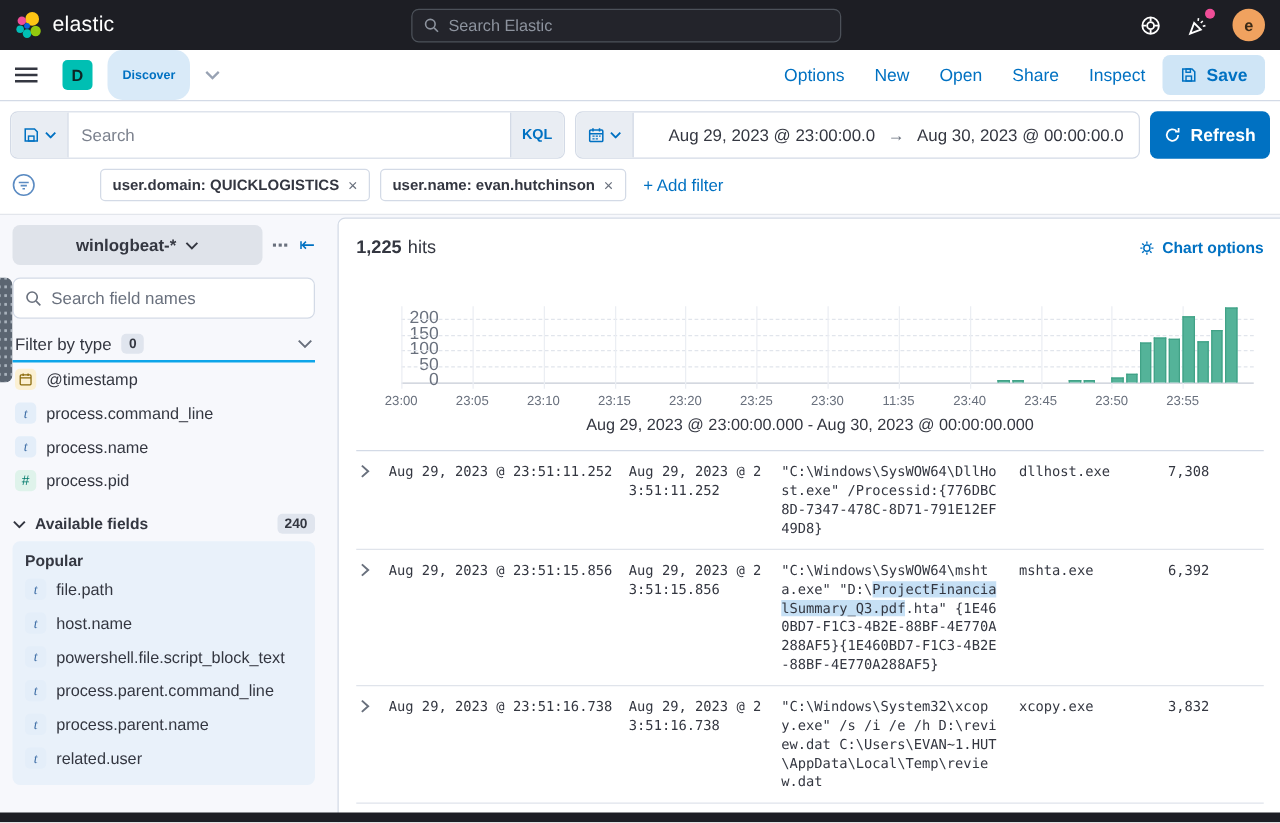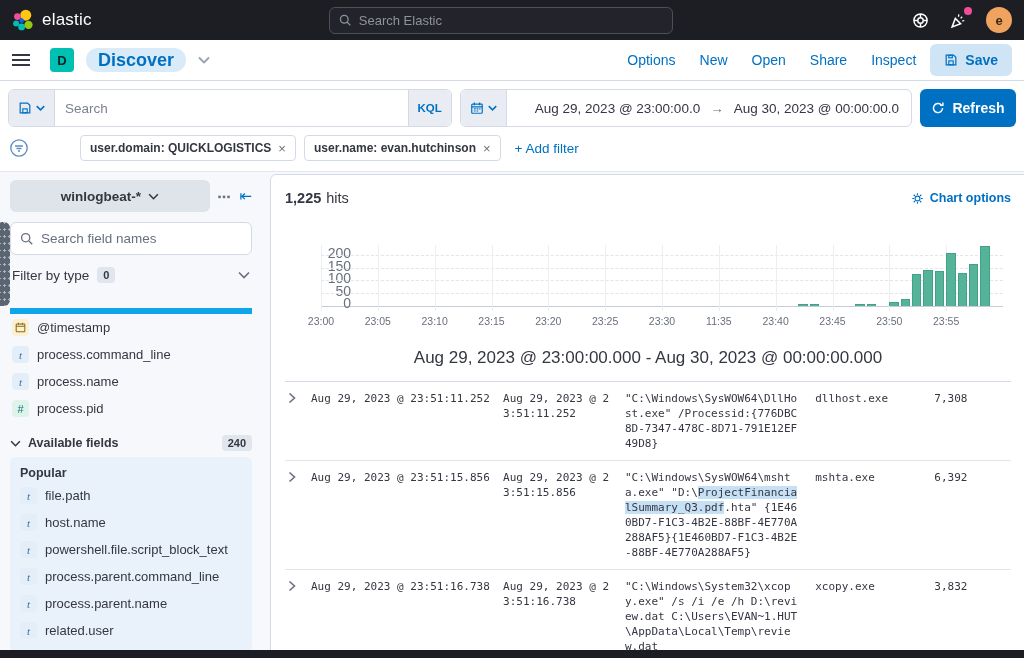--- a/index.html
+++ b/index.html
@@ -13,21 +13,21 @@
   .hdr-search { width:344px; height:27px; margin:0 auto; border:1px solid #4c5159; border-radius:6px; background:#23242b; display:flex; align-items:center; gap:7px; padding:0 9px; color:#8d939e; font-size:13px; }
   .hdr-icons { display:flex; align-items:center; gap:18px; }
   .hdr-ic { position:relative; width:20px; height:20px; display:flex; align-items:center; justify-content:center; cursor:pointer; }
   .dot { position:absolute; top:-3px; right:-4px; width:8px; height:8px; border-radius:50%; background:#F04E98; }
   .avatar { width:26px; height:26px; border-radius:50%; background:#F0A25F; color:#3b2a16; font-size:13px; font-weight:700; display:flex; align-items:center; justify-content:center; }
 
   
   .toolbar { height:41px; border-bottom:1px solid #D3DAE6; display:flex; align-items:center; gap:12px; padding:0 12px; flex:0 0 auto; }
   .burger { width:18px; height:2px; background:#343741; box-shadow:0 5px 0 #343741, 0 10px 0 #343741; margin-top:-10px; cursor:pointer; }
   .app-badge { width:24px; height:24px; border-radius:4px; background:#00BFB3; color:#0d2524; font-weight:700; font-size:13px; display:flex; align-items:center; justify-content:center; margin-left:8px; cursor:pointer; }
-  .bc-pill { height:24px; padding:0 12px; border-radius:12px; background:#D9EAF8; color:#0071C2; font-size:18px; font-weight:600; display:flex; align-items:center; cursor:pointer; }
+  .bc-pill { height:40px; padding:0 12px; border-radius:12px; background:#D9EAF8; color:#0071C2; font-size:10px; font-weight:600; display:flex; align-items:center; cursor:pointer; }
   .toolbar-menu { margin-left:auto; display:flex; align-items:center; gap:24px; }
   .menu-link { color:#0071C2; font-size:14px; font-weight:500; cursor:pointer; }
   .save-btn { height:32px; padding:0 14px; border-radius:6px; background:#CFE5F6; color:#0071C2; font-size:14px; font-weight:600; display:flex; align-items:center; gap:7px; cursor:pointer; margin-left:2px; }
 
   
   .qbar { display:flex; gap:8px; padding:8px 8px 5px; align-items:center; flex:0 0 auto; }
   .control { display:flex; height:38px; border:1px solid #D3DAE6; border-radius:6px; background:#fff; overflow:hidden; }
   .prepend, .append { background:#E9EDF3; display:flex; align-items:center; justify-content:center; gap:4px; padding:0 9px; }
   .prepend { border-right:1px solid #D3DAE6; }
   .append { border-left:1px solid #D3DAE6; color:#0071C2; font-weight:700; font-size:11.5px; }
@@ -46,21 +46,21 @@
   .add-filter { color:#0071C2; font-size:13.5px; font-weight:500; margin-left:6px; cursor:pointer; }
 
   
   .bodyrow { flex:1; display:flex; background:#F7F8FC; overflow:hidden; position:relative; }
   .sidebar { width:262px; flex:0 0 auto; padding:8px 10px 0; overflow:hidden; }
   .dv-row { display:flex; align-items:center; gap:8px; }
   .dv-pill { flex:1; height:32px; background:#DFE3EA; border-radius:6px; display:flex; align-items:center; justify-content:center; gap:7px; font-weight:700; font-size:13.5px; color:#343741; cursor:pointer; }
   .dots-ic { color:#69707D; font-size:10px; letter-spacing:1px; cursor:pointer; font-weight:700; }
   .collapse-ic { color:#0071C2; font-size:15px; cursor:pointer; }
   .field-search { height:33px; margin-top:10px; border:1px solid #D3DAE6; border-radius:6px; background:#fff; display:flex; align-items:center; gap:7px; padding:0 9px; color:#69707D; font-size:13.5px; cursor:text; }
-  .fbt { display:flex; align-items:center; gap:8px; padding:12px 2px 25px; border-bottom:6px solid #0ea5e9; font-size:13.5px; color:#343741; cursor:pointer; }
+  .fbt { display:flex; align-items:center; gap:8px; padding:12px 2px 5px; border-bottom:2px solid #0ea5e9; font-size:13.5px; color:#343741; cursor:pointer; }
   .badge { background:#E0E5EE; border-radius:4px; font-size:11px; font-weight:700; color:#343741; padding:2px 6px; }
   .sec-hdr { display:flex; align-items:center; gap:7px; margin:13px 0 6px; font-weight:700; font-size:12.5px; color:#343741; cursor:pointer; }
   .sec-hdr .badge { margin-left:auto; }
   .frow { display:flex; align-items:center; gap:8px; padding:5px 2px; font-size:13px; color:#343741; cursor:pointer; }
   .ficon { width:17px; height:17px; border-radius:4px; display:flex; align-items:center; justify-content:center; font-size:11px; flex:0 0 auto; }
   .f-text { background:#E4EEF9; color:#3d6da5; font-style:italic; font-family:"Liberation Serif",serif; }
   .f-number { background:#DFF3EB; color:#00796b; }
   .f-date { background:#FBF0D3; color:#8a6a0b; }
   .popular { background:#E9F1FA; border-radius:6px; padding:7px 8px 8px; margin-top:5px; }
   .popular-label { font-weight:700; font-size:12.5px; color:#343741; padding:2px; }
@@ -73,21 +73,21 @@
   .hits-label { font-size:14.5px; color:#343741; margin-left:5px; }
   .chart-options { margin-left:auto; display:flex; align-items:center; gap:6px; color:#0071C2; font-size:12.5px; font-weight:600; cursor:pointer; }
 
   .chart { position:relative; height:112px; margin-top:10px; }
   .plot { position:absolute; left:36px; right:8px; top:25px; height:62px; border-bottom:1px solid #C6CCD6; }
   .ylab { position:absolute; right:calc(100% - 30px); width:26px; text-align:right; font-size:14px; color:#69707D; }
   .hgrid { position:absolute; left:0; right:0; border-top:1px dashed #E1E5EC; }
   .vgrid { position:absolute; top:0; width:1px; height:66px; background:#EBEEF3; }
   .bar { position:absolute; bottom:0; background:#54B399; border:1px solid #41a287; border-bottom:0; }
   .xlab { position:absolute; top:70px; transform:translateX(-50%); font-size:10.5px; color:#69707D; white-space:nowrap; }
-  .caption { text-align:center; font-size:17px; color:#343741; margin-top:16px; }
+  .caption { text-align:center; font-size:13px; color:#343741; }
 
   
   .dtable { margin-top:13px; border-top:1px solid #D3DAE6; }
   .drow { display:flex; padding:9px 0 9px 2px; border-bottom:1px solid #E0E4EB; font-family:"DejaVu Sans Mono",monospace; font-size:11px; line-height:15px; color:#343741; }
   .c-exp { width:24px; flex:0 0 auto; color:#69707D; cursor:pointer; padding-top:1px; }
   .c-time { width:29ch; flex:0 0 auto; white-space:nowrap; }
   .c-ts { width:16.3ch; flex:0 0 auto; margin-right:14px; word-break:break-all; }
   .c-cmd { width:26.3ch; flex:0 0 auto; margin-right:16px; word-break:break-all; }
   .c-name { width:18ch; flex:0 0 auto; }
   .c-pid { flex:1; }

